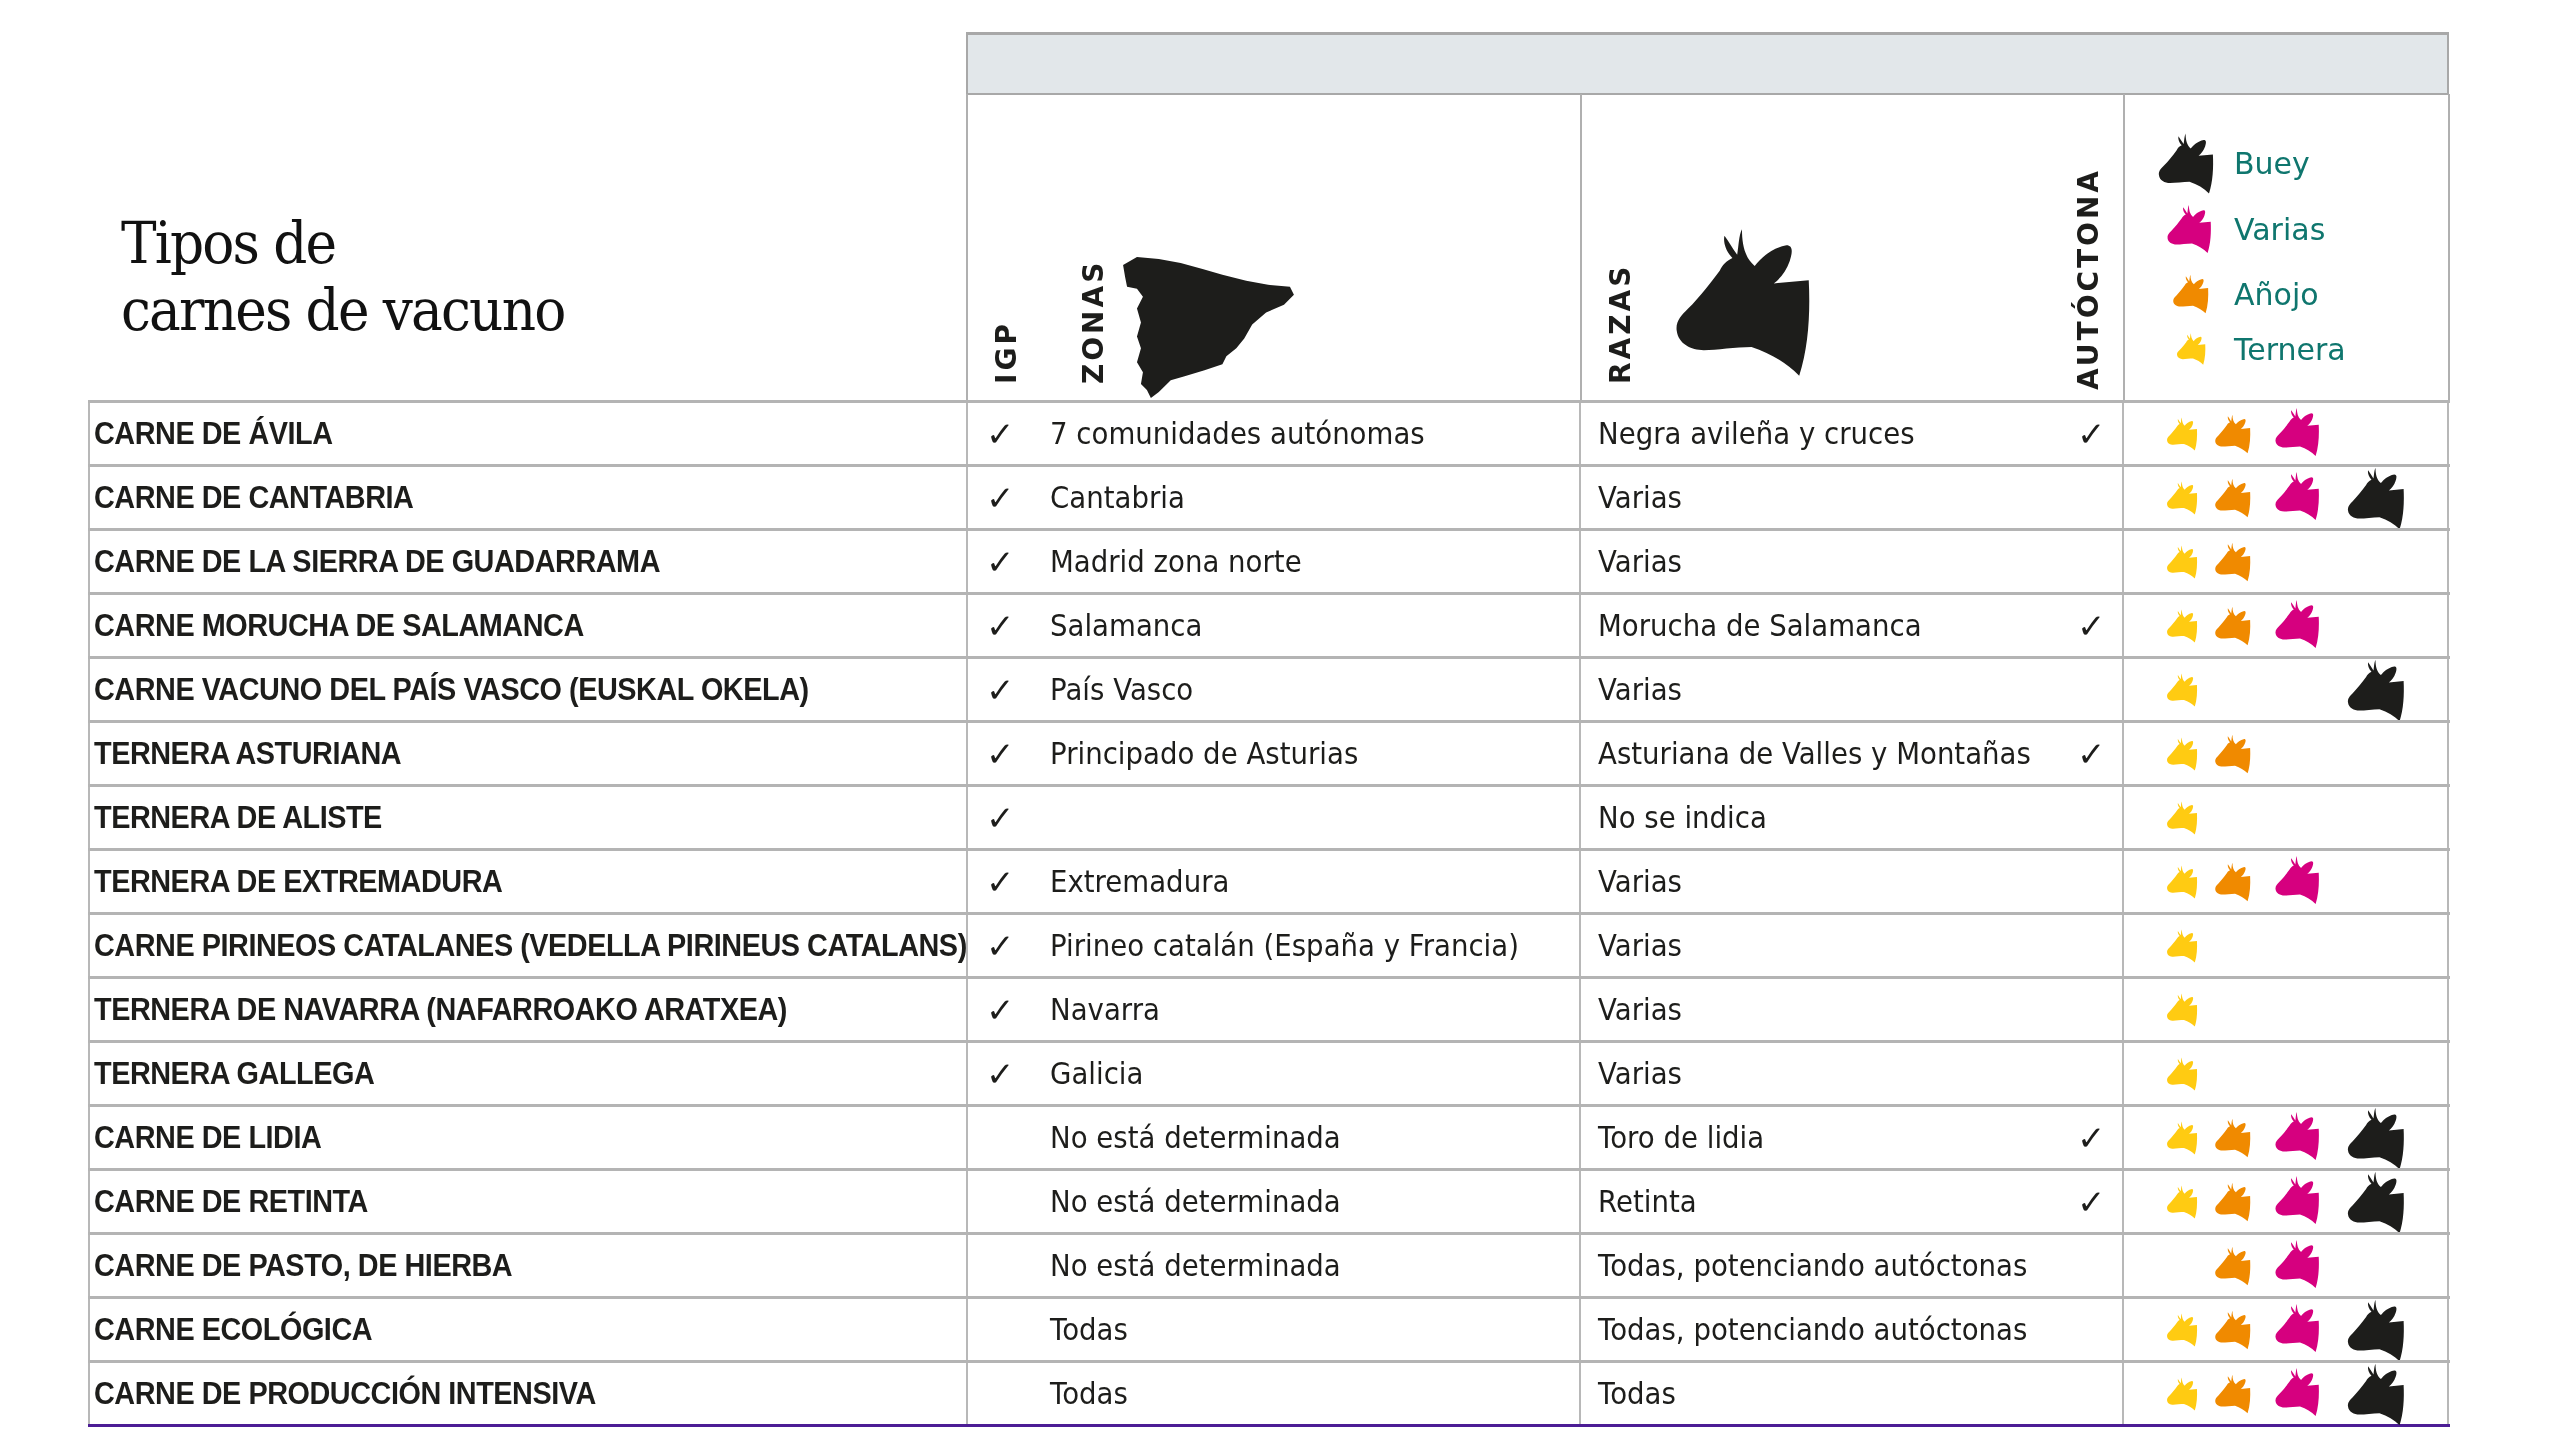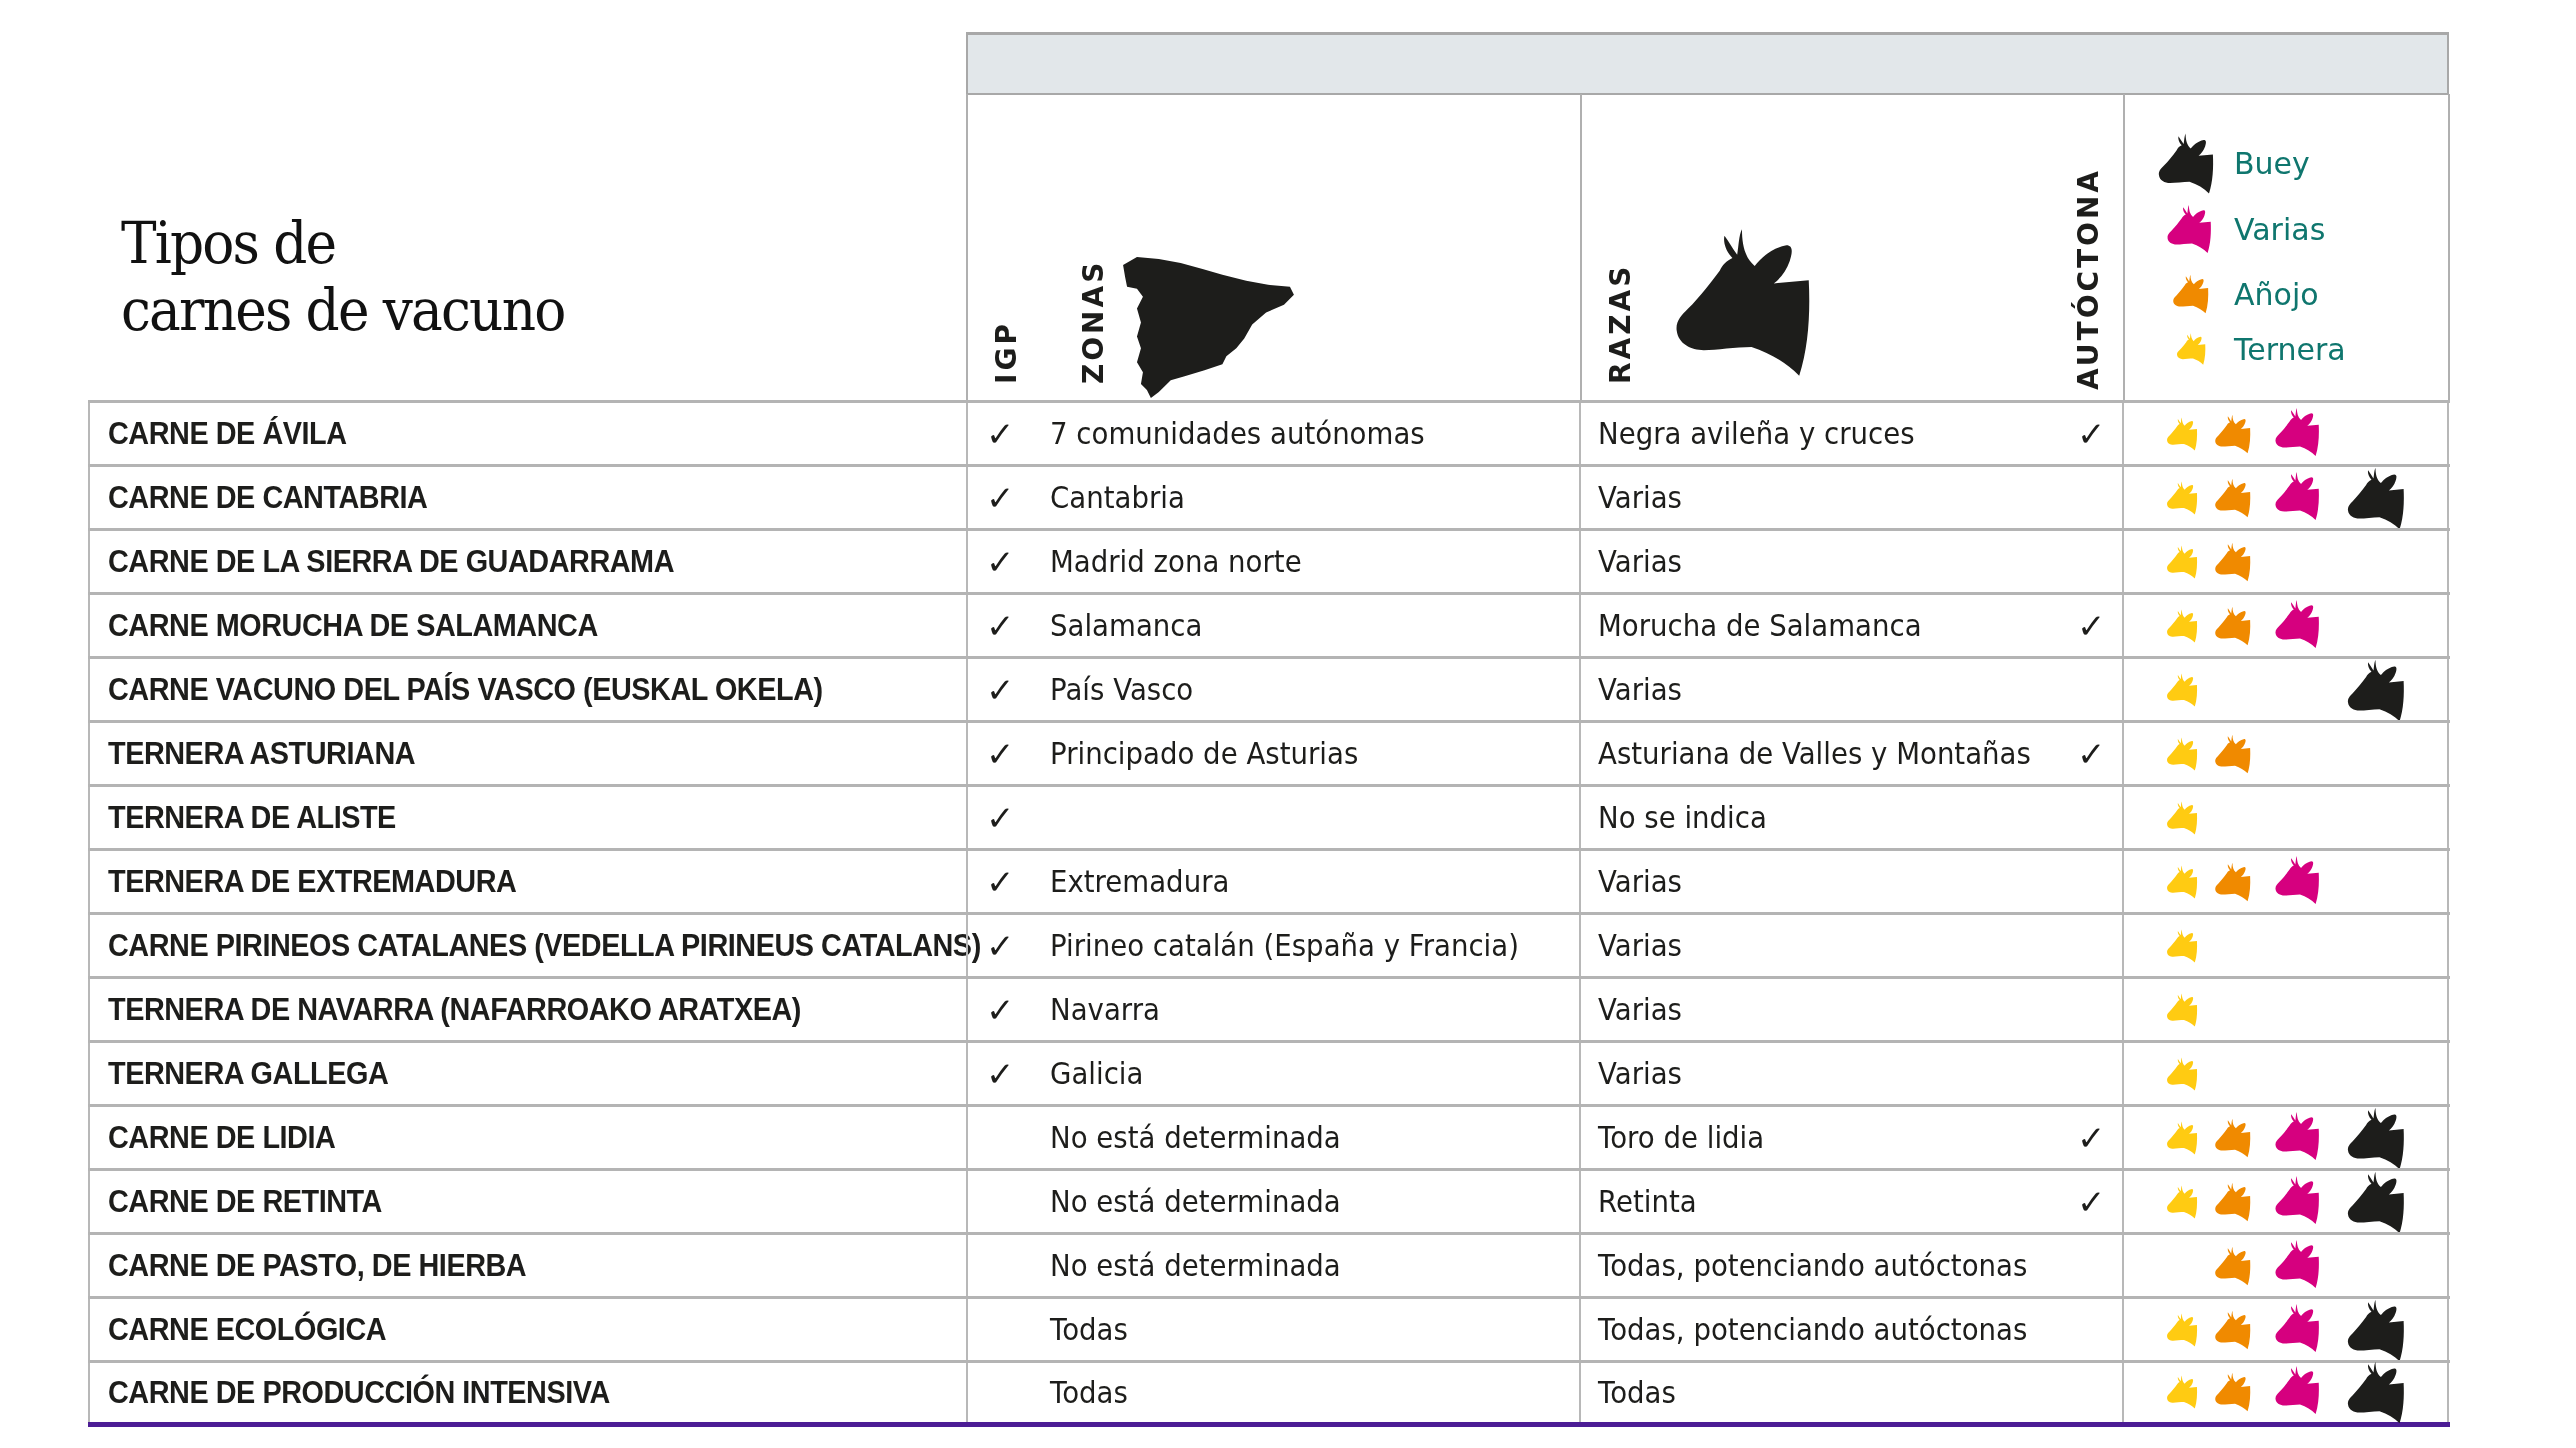--- a/index.html
+++ b/index.html
@@ -12,23 +12,23 @@
   .hcell { position: absolute; top: 94px; height: 307px; box-sizing: border-box; border-left: 2px solid #b0b0b0; }
   .hcell.last { border-right: 2px solid #b0b0b0; }
 
   .vlabel { position: absolute; font-family: "DejaVu Sans", sans-serif; font-weight: bold; font-size: 28px; letter-spacing: 3px; color: #1d1d1b; transform: rotate(-90deg); transform-origin: left top; white-space: nowrap; }
 
   .legend-row { position: absolute; left: 2155px; display: flex; align-items: center; }
   .legend-label { font-family: "DejaVu Sans", sans-serif; font-size: 30px; color: #0f766e; position: absolute; left: 79px; white-space: nowrap; }
 
   .table { position: absolute; left: 88px; top: 400px; width: 2362px; }
   .row { position: relative; height: 64px; border-top: 3px solid #b4b4b4; box-sizing: border-box; }
-  .row.lastrow { border-bottom: 5px solid #4c1d95; height: 67px; }
+  .row.lastrow { border-bottom: 3px solid #4c1d95; height: 67px; }
   .cell { position: absolute; top: 0; bottom: 0; display: flex; align-items: center; box-sizing: border-box; border-left: 2px solid #b8b8b8; }
-  .c-name { left: 0; width: 878px; padding-left: 18px; font-family: "Liberation Sans", sans-serif; font-weight: bold; font-size: 31px; letter-spacing: -0.5px; white-space: nowrap; }
+  .c-name { left: 0; width: 878px; padding-left: 4px; font-family: "Liberation Sans", sans-serif; font-weight: bold; font-size: 31px; letter-spacing: -0.5px; white-space: nowrap; }
   .c-name span { display: inline-block; transform: scaleX(0.93); transform-origin: left center; }
   .c-zona { left: 878px; width: 613px; font-family: "DejaVu Sans", sans-serif; font-size: 30px; white-space: nowrap; }
   .c-raza { left: 1491px; width: 435px; font-family: "DejaVu Sans", sans-serif; font-size: 30px; white-space: nowrap; }
   .c-icons { left: 2034px; width: 327px; border-right: 2px solid #b8b8b8; }
   .check { position: absolute; font-size: 34px; font-family: "DejaVu Sans", sans-serif; color: #1d1d1b; }
   .igp-check { left: 18px; }
   .zona-text { position: absolute; left: 82px; }
   .zona-text span, .raza-text span { display: inline-block; transform: scaleX(0.92); transform-origin: left center; }
   .raza-text { position: absolute; left: 17px; }
   .auto-check { left: 496px; }

